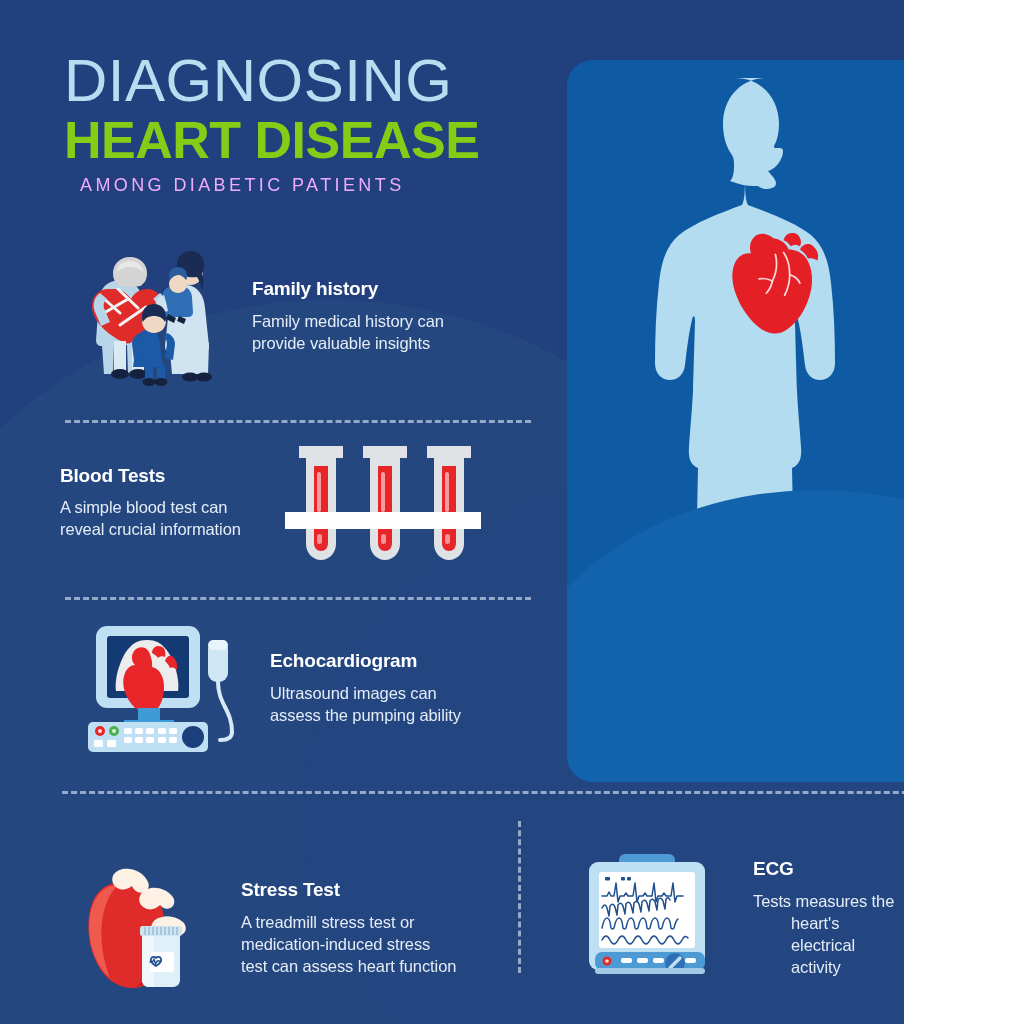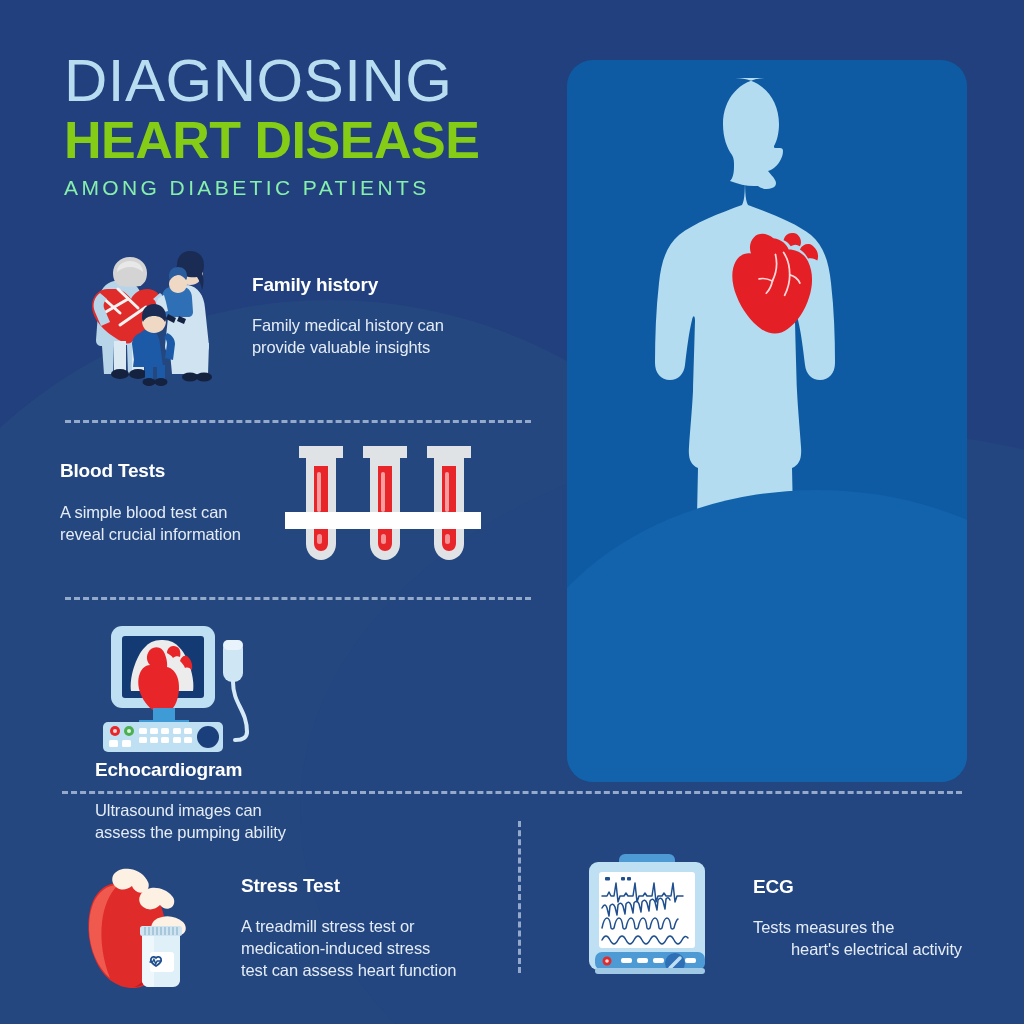--- a/index.html
+++ b/index.html
@@ -4,21 +4,21 @@
 <title>Diagnosing Heart Disease Among Diabetic Patients</title>
 <style>
   * { box-sizing: border-box; margin: 0; padding: 0; }
   html, body {
     width: 1024px; height: 1024px;
     overflow: hidden;
     font-family: "Liberation Sans", sans-serif;
   }
   #infographic {
     position: relative;
-    width: 1024px; height: 1024px;
+    width: 904px; height: 1024px;
     background: #21407d;
     overflow: hidden;
   }
   
   .bg-arc {
     position: absolute;
     border-radius: 50%;
     background: #25477f;
     pointer-events: none;
   }
@@ -29,22 +29,22 @@
   .title-block { position: absolute; left: 64px; top: 52px; width: 480px; }
   .title-line1 {
     font-size: 60px; line-height: 0.98; font-weight: 400;
     letter-spacing: 0.5px; color: #b9ddf0;
   }
   .title-line2 {
     font-size: 52px; line-height: 1.05; font-weight: 800;
     letter-spacing: -0.5px; color: #84cc16; margin-top: 2px;
   }
   .title-line3 {
-    font-size: 21px; line-height: 1.2; font-weight: 500;
-    letter-spacing: 3.4px; color: #86efac; margin-top: 8px;
+    font-size: 18px; line-height: 1.2; font-weight: 500;
+    letter-spacing: 3.4px; color: #f0abfc; margin-top: 8px; margin-left: 16px;
   }
 
   
   .body-panel {
     position: absolute; left: 567px; top: 60px;
     width: 400px; height: 722px;
     background: #0e5ba3;
     border-radius: 26px;
     overflow: hidden;
   }
@@ -70,26 +70,26 @@
   
   .row { position: absolute; display: flex; align-items: center; }
   .art { position: relative; flex: none; }
   .copy { position: relative; }
   .heading {
     font-size: 19px; font-weight: 800; color: #ffffff;
     line-height: 1.28; letter-spacing: -0.2px;
   }
   .body-text {
     font-size: 16.5px; font-weight: 400; color: #e4ecf6;
-    line-height: 1.33; margin-top: 18px; letter-spacing: -0.1px;
+    line-height: 1.33; margin-top: 9px; letter-spacing: -0.1px;
   }
 
   .row-family { left: 78px; top: 245px; align-items: center; }
   .row-blood  { left: 60px; top: 440px; }
-  .row-echo   { left: 65px; top: 618px; flex-direction: column; }
+  .row-echo   { left: 80px; top: 618px; }
   .row-stress { left: 80px; top: 868px; }
   .row-ecg    { left: 575px; top: 848px; }
 
   svg { display: block; overflow: visible; }
 </style>
 </head>
 <body>
 
 <div id="infographic">
 

